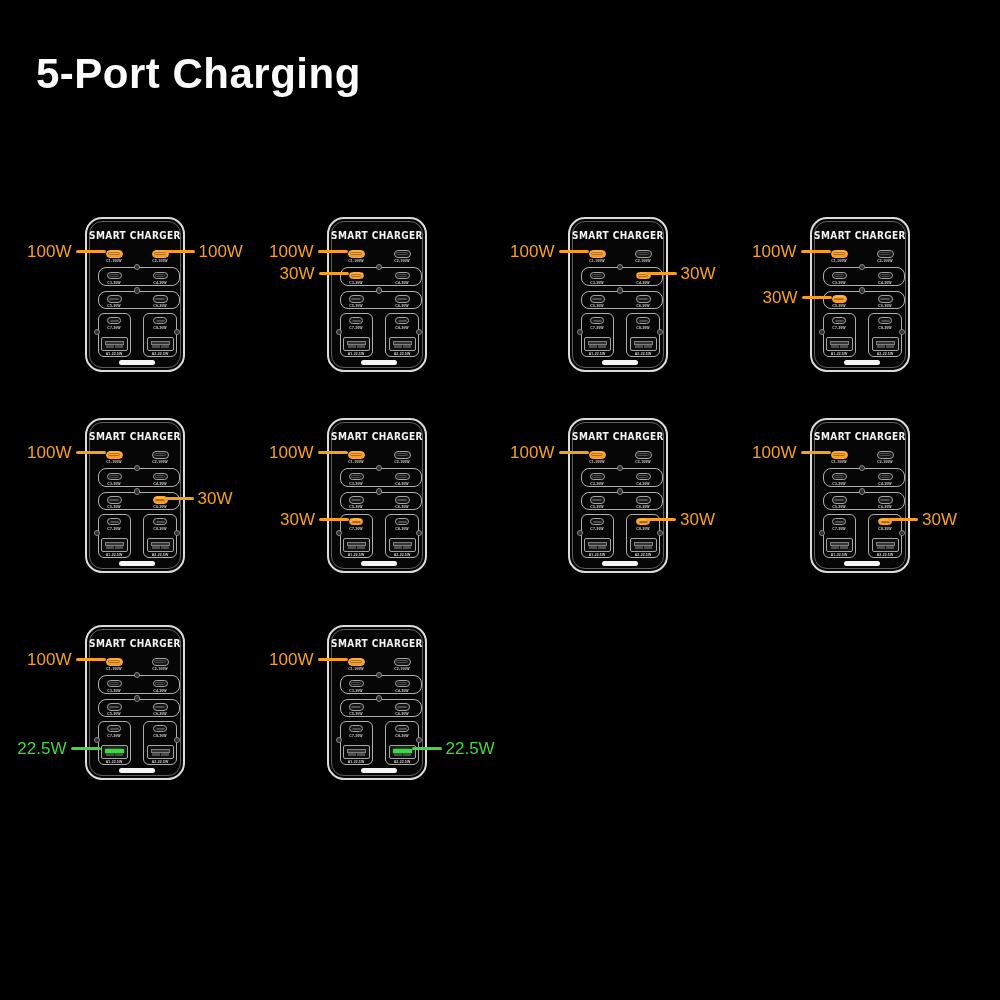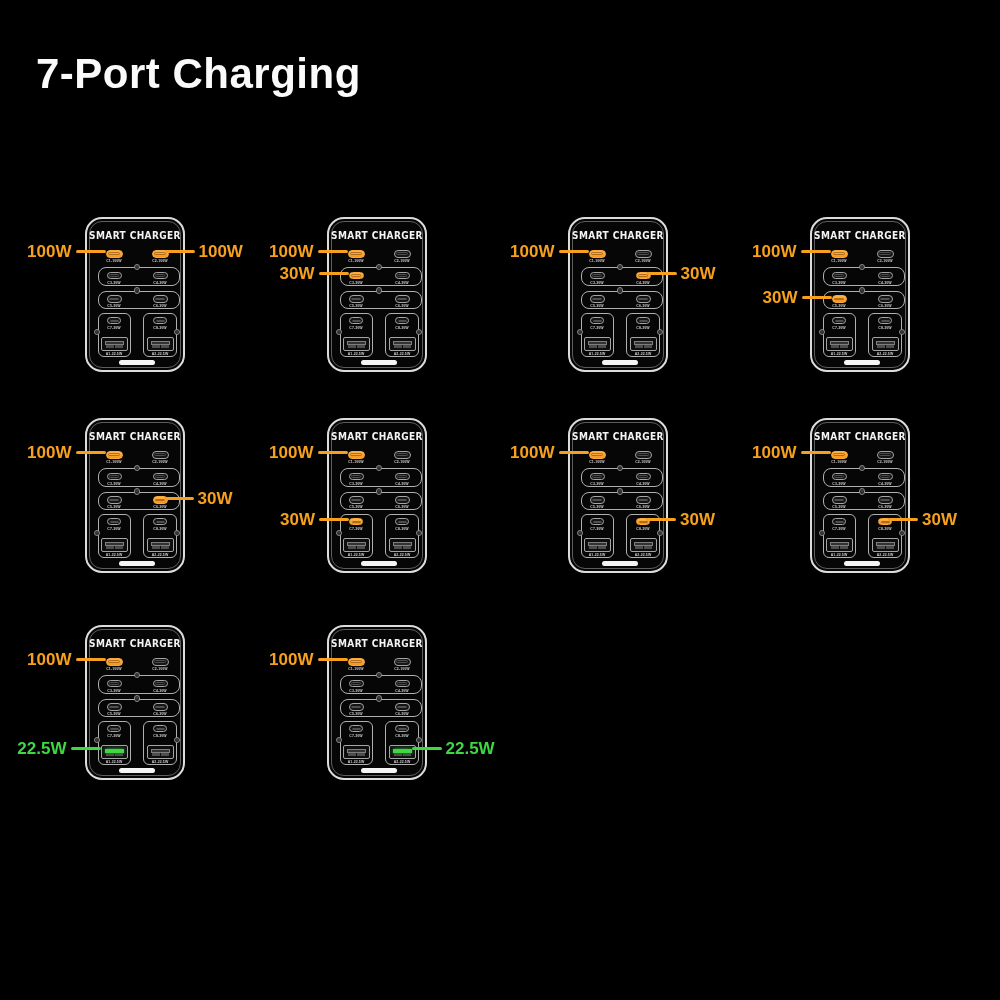--- a/index.html
+++ b/index.html
@@ -27,28 +27,28 @@
   .tongue{position:absolute;left:3px;right:3px;top:2.5px;height:4.5px;box-sizing:border-box;
           border:1px solid #7d7d7d;background:#333;}
   .usba.hl .tongue{background:#3ED843;border-color:#3ED843;box-shadow:0 0 4px rgba(62,216,67,.85);}
   .pads{position:absolute;left:4px;right:4px;bottom:2px;height:2.5px;
           display:flex;justify-content:space-between;}
   .pad{width:8px;height:100%;background:#4d4d4d;}
   .port-label{position:absolute;color:#cfcfcf;font-size:6px;font-weight:bold;white-space:nowrap;
           transform:translateX(-50%) scale(0.58);transform-origin:center top;letter-spacing:0.2px;}
   .bottom-bar{position:absolute;background:#f5f5f5;border-radius:2.5px;}
   .callout-line{position:absolute;height:3px;border-radius:1.5px;}
-  .callout-label{position:absolute;font-size:17px;font-weight:bold;white-space:nowrap;
+  .callout-label{position:absolute;font-size:17px;font-weight:normal;white-space:nowrap;
           height:19px;line-height:19px;}
 </style>
 </head>
 <body>
 
 <div id="canvas">
-  <div class="page-title">7-Port Charging</div>
+  <div class="page-title">5-Port Charging</div>
   <div id="units-layer">
       <div class="charger" style="left: 85px; top: 217px;">
         <div class="charger-frame"></div>
         <div class="brand">SMART CHARGER</div>
         <div class="group-box" style="left: 11px; top: 48px; width: 82px; height: 18.5px;"></div>
         <div class="group-box" style="left: 11px; top: 71.5px; width: 82px; height: 18.5px;"></div>
         <div class="quad-box" style="left: 10.5px; top: 94px; width: 33.5px; height: 44px;"></div>
         <div class="quad-box" style="left: 56px; top: 94px; width: 33.5px; height: 44px;"></div>
         <div class="badge" style="left: 46.8px; top: 44.8px; width: 6.4px; height: 6.4px;"></div>
         <div class="badge" style="left: 46.8px; top: 68.3px; width: 6.4px; height: 6.4px;"></div>

